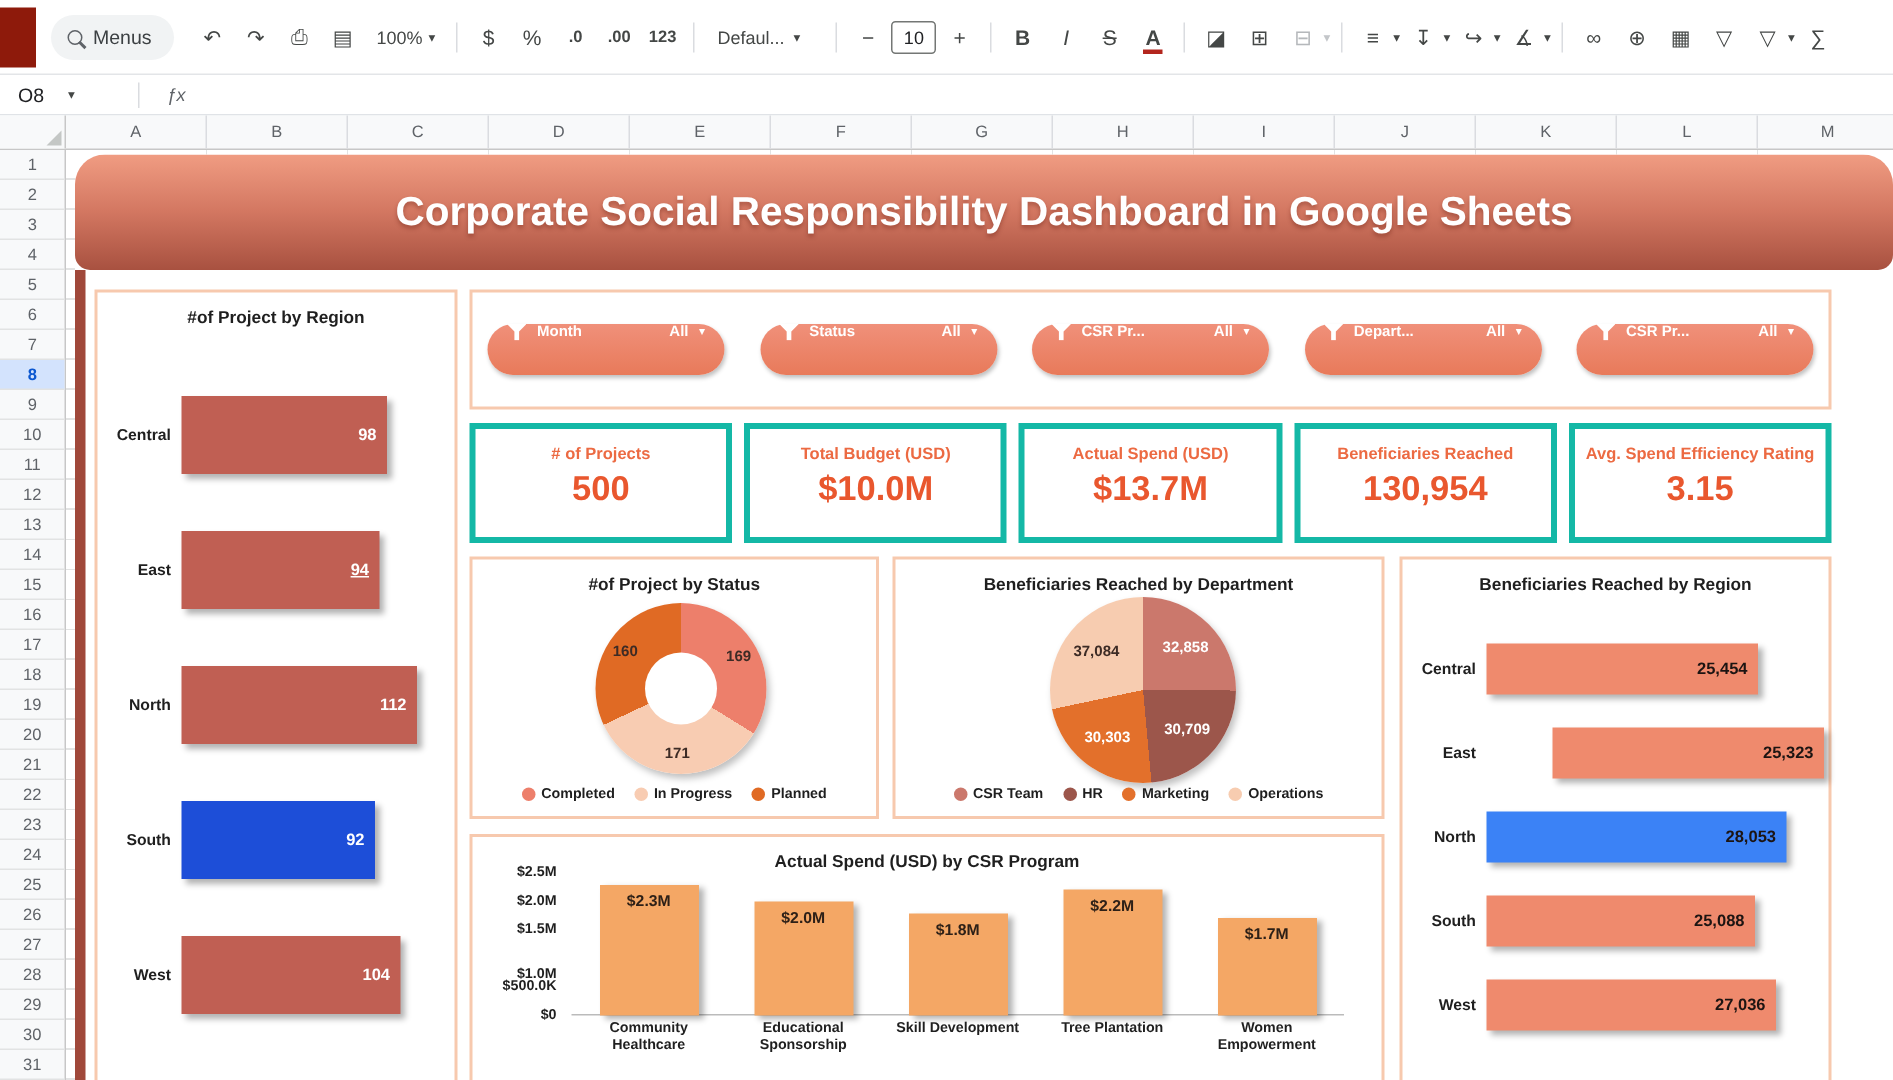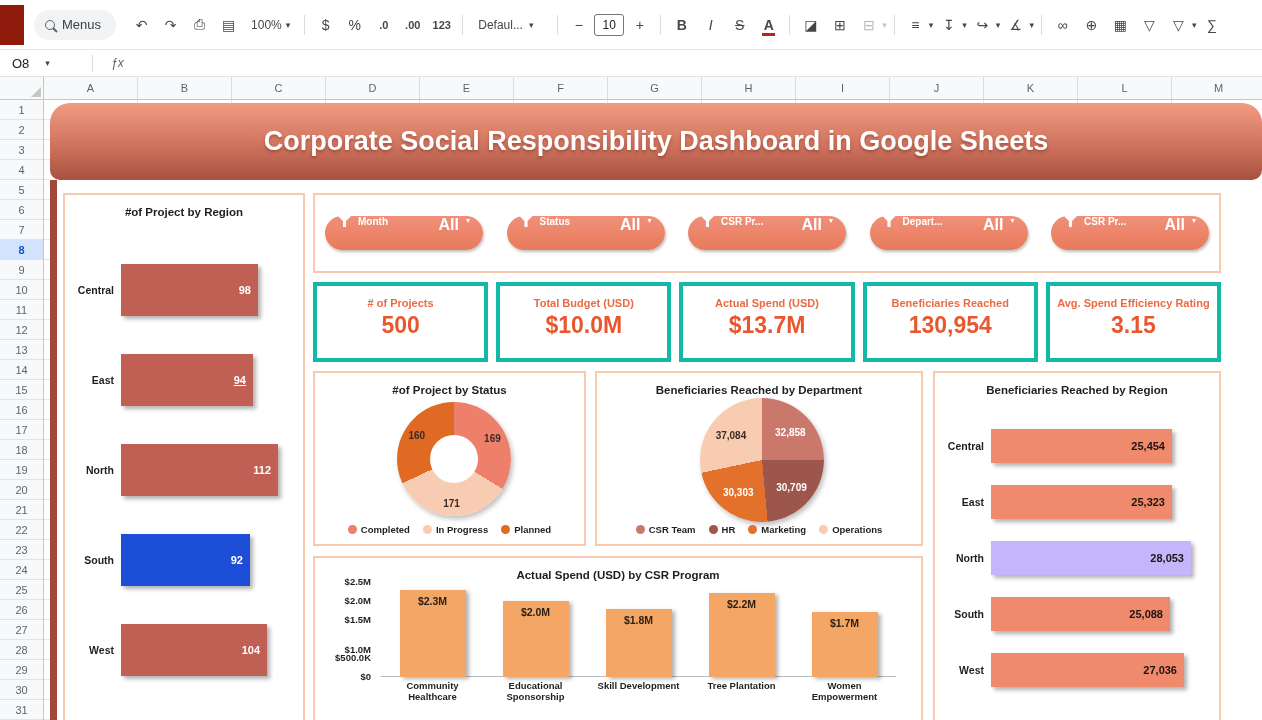--- a/index.html
+++ b/index.html
@@ -59,21 +59,21 @@
 .p-status{left:263px;top:268px;width:273px;height:175px}
 .p-dept{left:545px;top:268px;width:328px;height:175px}
 .p-region{left:883px;top:268px;width:288px;height:360px}
 .p-spend{left:263px;top:453px;width:610px;height:300px}
 
 
 .filterbar{height:100%;display:flex;align-items:center;justify-content:space-between;padding:0 10px}
 .pill{width:158px;height:34px;border-radius:17px;background:linear-gradient(180deg,#f0907a,#e87a5a);display:flex;gap:7px;padding:0 13px;color:#fff;box-shadow:1px 2px 3px rgba(0,0,0,.25)}
 .funnel{width:13px;height:11px;background:#fff;clip-path:polygon(0 0,100% 0,62% 45%,62% 100%,38% 100%,38% 45%);flex:none}
 .plabel{font-size:10px;font-weight:bold;white-space:nowrap}
-.pval{font-size:16px;font-weight:bold;margin-left:auto}
+.pval{font-size:10px;font-weight:bold;margin-left:auto}
 .pcaret{font-size:8px}
 
 
 .kpirow{position:absolute;left:263px;top:179px;width:908px;height:80px;display:flex;gap:8px}
 .kpi{flex:1;background:#fff;border:4px solid #14b8a6;text-align:center;padding-top:11px}
 .ktitle{font-size:11px;font-weight:bold;color:#ec6a42;white-space:nowrap}
 .kvalue{font-size:23px;font-weight:bold;color:#e9572e;margin-top:3px}
 
 
 .hbars{margin-top:27px}
@@ -403,27 +403,27 @@
         <div class="ptitle">Beneficiaries Reached by Region</div>
         <div class="hbars hb2">
             <div class="hrow" style="height: 56px;">
               <div class="hlabel">Central</div>
               <div class="hbar" style="height: 34px; width: 181px; background: rgb(239, 138, 109);">
                 <span class="hval" style="color: rgb(28, 20, 18);">25,454</span>
               </div>
             </div>
             <div class="hrow" style="height: 56px;">
               <div class="hlabel">East</div>
-              <div class="hbar" style="height: 34px; width: 181px; background: rgb(239, 138, 109);">
+              <div class="hbar" style="height: 34px; width: 181px; background: rgb(239, 138, 109); margin-left: 44px;">
                 <span class="hval" style="color: rgb(28, 20, 18);">25,323</span>
               </div>
             </div>
             <div class="hrow" style="height: 56px;">
               <div class="hlabel">North</div>
-              <div class="hbar" style="height: 34px; width: 200px; background: #c4b5fd; padding-left: 48px;">
+              <div class="hbar" style="height: 34px; width: 200px; background: #3b82f6; padding-left: 48px;">
                 <span class="hval" style="color: rgb(28, 20, 18);">28,053</span>
               </div>
             </div>
             <div class="hrow" style="height: 56px;">
               <div class="hlabel">South</div>
               <div class="hbar" style="height: 34px; width: 179px; background: rgb(239, 138, 109);">
                 <span class="hval" style="color: rgb(28, 20, 18);">25,088</span>
               </div>
             </div>
             <div class="hrow" style="height: 56px;">

